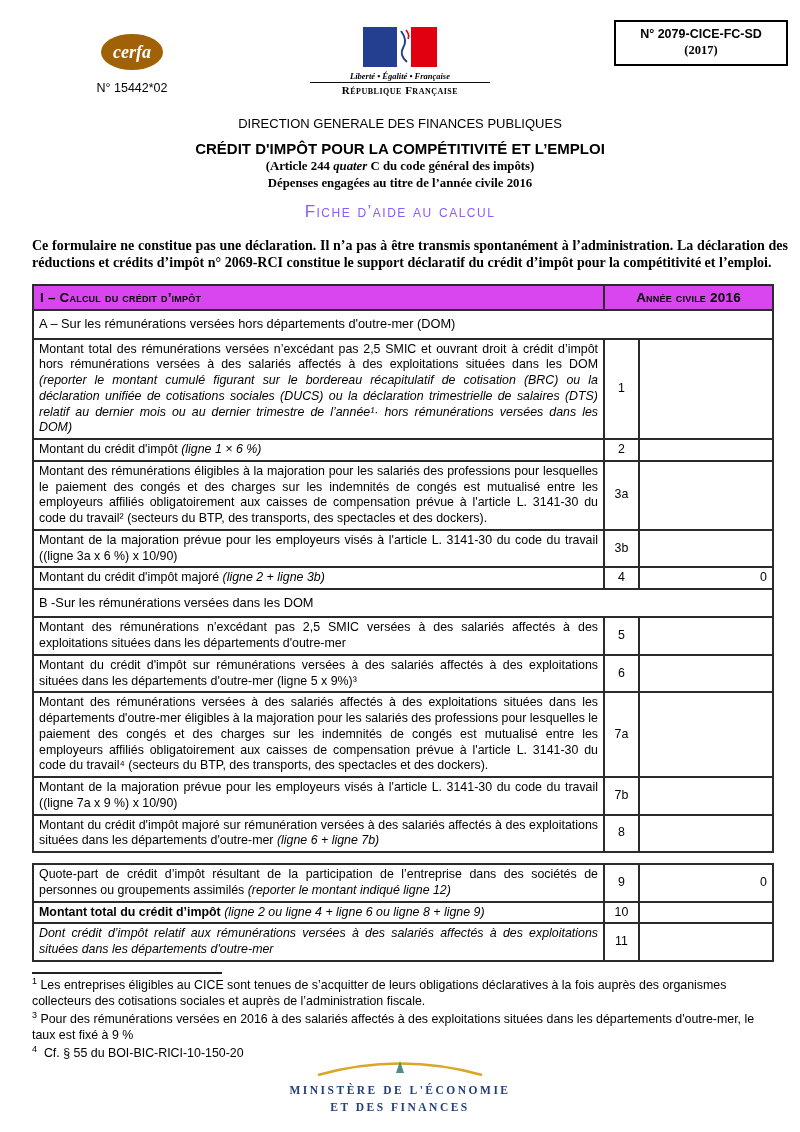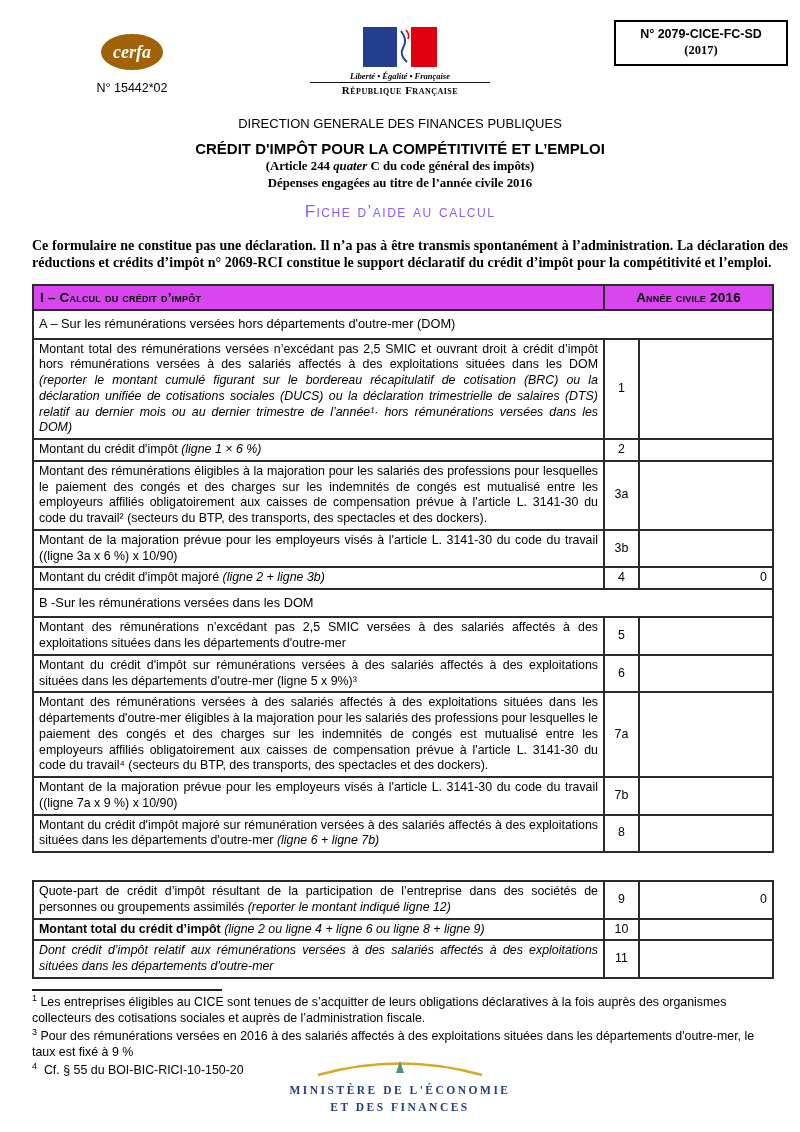--- a/index.html
+++ b/index.html
@@ -37,21 +37,21 @@
   .title-sub .it{font-style:italic;}
   .fiche{text-align:center;font-size:17px;font-variant:small-caps;letter-spacing:1.5px;
     margin-top:11px;color:#8b5cf6;}
 
   .notice{margin:15px 12px 0 32px;font-family:"Liberation Serif",serif;font-weight:bold;
     font-size:14px;line-height:1.22;text-align:justify;}
 
   
   table{border-collapse:collapse;table-layout:fixed;width:740px;margin-left:32px;}
   .t1{margin-top:13px;}
-  .t2{margin-top:27px;}
+  .t2{margin-top:10px;}
   td{border:2px solid #2b2b2b;font-size:12.4px;line-height:1.27;padding:2px 5px;
      vertical-align:middle;}
   .hcell{background:#d946ef;font-weight:bold;font-variant:small-caps;
     font-size:13.5px;letter-spacing:.2px;padding:3px 6px;}
   .hyear{text-align:center;}
   .sec{font-size:12.8px;padding:5px 5px;}
   .desc{text-align:justify;}
   .num{text-align:center;padding:2px 1px;}
   .val{text-align:right;padding-right:5px;}
   .note{font-style:italic;}

